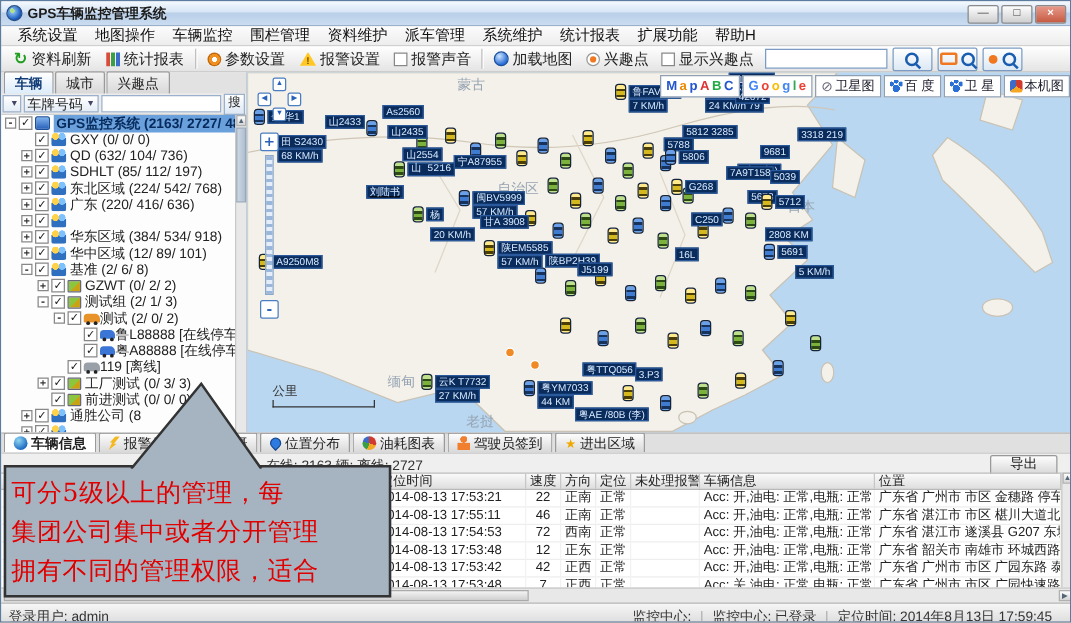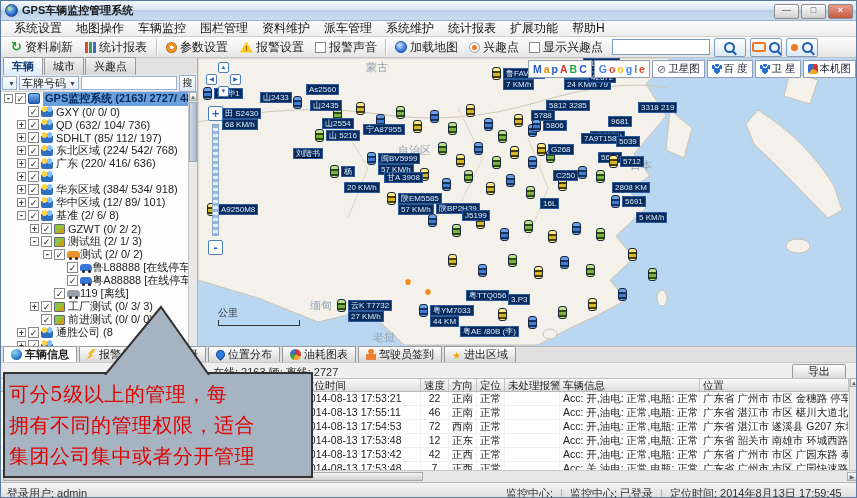--- a/index.html
+++ b/index.html
@@ -463,21 +463,21 @@
           <span class="l">山2435</span>
         </div>
         <div class="chip" style="left: 24px; top: 50px;">
           <span class="mcar y" style="position: absolute;"></span>
           <span class="l">田 S2430</span>
           <span class="l">68 KM/h</span>
         </div>
         <div class="chip" style="left: 124px; top: 60px;">
           <span class="l">山2554</span>
         </div>
-        <div class="chip" style="left: 128px; top: 72px;">
+        <div class="chip" style="left: 128px; top: 72px; font-family: Liberation Mono, monospace;">
           <span class="mcar g" style="position: absolute;"></span>
           <span class="l">山 5216</span>
         </div>
         <div class="chip" style="left: 165px; top: 66px;">
           <span class="l">宁A87955</span>
         </div>
         <div class="chip" style="left: 95px; top: 90px; text-decoration: underline;">
           <span class="l">刘陆书</span>
         </div>
         <div class="chip" style="left: 180px; top: 95px;">
@@ -762,21 +762,21 @@
     <div id="hright">▶</div>
   </div>
 
   <div id="statusbar">
     <span id="status-left">登录用户: admin</span>
     <span id="status-right"><span>监控中心:</span><span class="ssep">|</span><span>监控中心: 已登录</span><span class="ssep">|</span><span>定位时间: 2014年8月13日 17:59:45</span></span>
   </div>
 
   <div id="callout">
     <div class="callout-line">可分5级以上的管理，每</div>
+    <div class="callout-line">集团公司集中或者分开管理</div>
     <div class="callout-line">拥有不同的管理权限，适合</div>
-    <div class="callout-line">集团公司集中或者分开管理</div>
   </div>
   <svg id="callout-arrow" width="120" height="70" viewBox="0 0 120 70">
     <path d="M64,2 L112,70 L8,70 Z" fill="#a6b4c2"></path>
     <path d="M8,70 L64,2 L112,70" fill="none" stroke="#333" stroke-width="2"></path>
   </svg>
 
 </div>
 
 </body></html>

